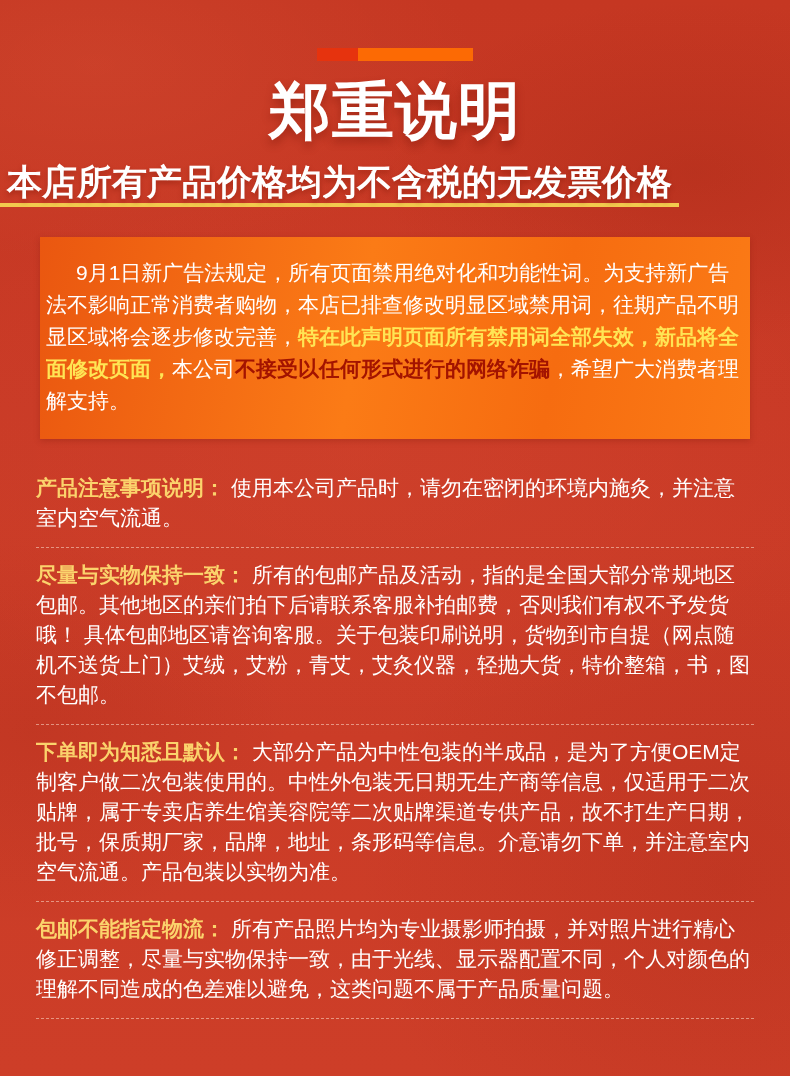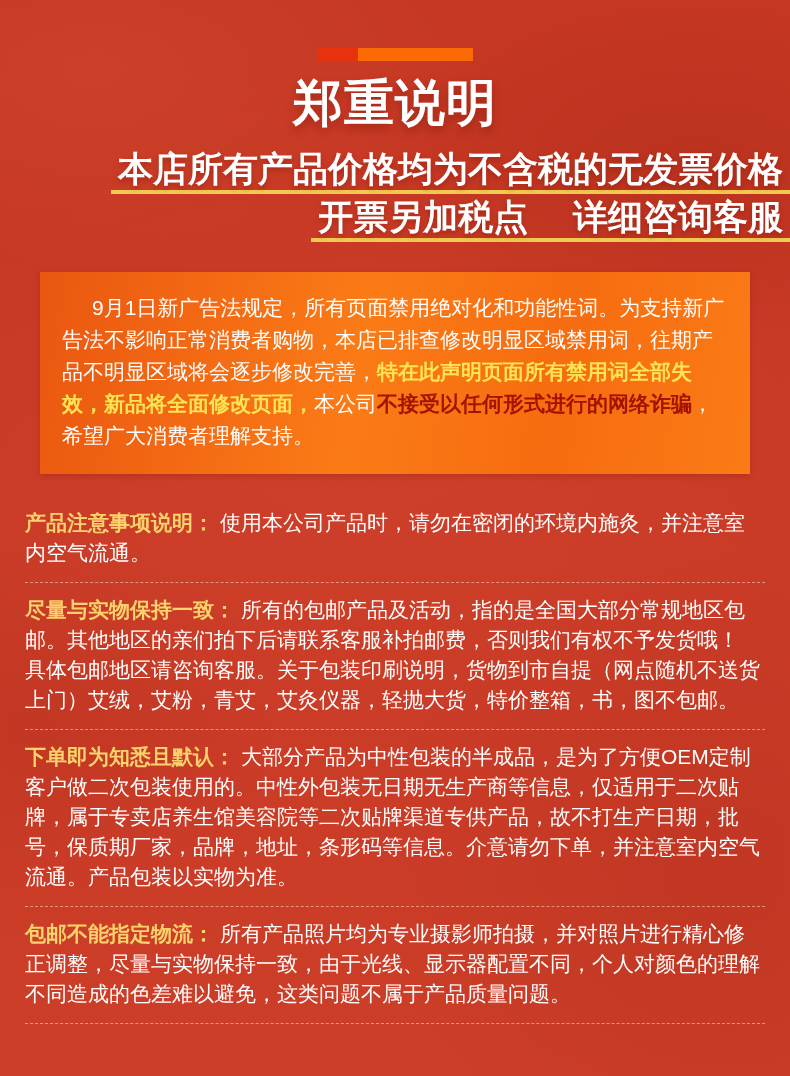--- a/index.html
+++ b/index.html
@@ -35,53 +35,53 @@
       radial-gradient(ellipse 560px 520px at 92% 82%, rgba(135,24,10,0.16), transparent 66%),
       radial-gradient(ellipse 430px 330px at 4% 68%, rgba(140,28,12,0.14), transparent 60%);
   }
   .content{position:relative;z-index:1;}
   .accent-bar{display:flex;width:156px;height:13px;margin:48px auto 0;}
   .accent-bar .seg-left{width:41px;height:13px;background:var(--accent-left);}
   .accent-bar .seg-right{width:115px;height:13px;background:var(--accent-right);}
   .title{
     margin:14px 0 7px;
     text-align:center;
-    font-size:50px;line-height:1.15;
+    font-size:62px;line-height:1.15;
     font-weight:900;color:var(--text);
     letter-spacing:1px;
     text-shadow:0 5px 8px rgba(120,20,6,0.45);
   }
-  .subtitle{margin-top:18px;text-align:right;padding-left:20px;}
+  .subtitle{margin-top:18px;text-align:left;}
   .sub-line{line-height:1;}
   .sub-line + .sub-line{margin-top:5px;}
   .sub-line span{
     display:inline-block;
     font-size:35px;font-weight:800;color:var(--text);
     padding:0 7px 4px;
     border-bottom:4px solid var(--underline);
     text-shadow:0 3px 5px rgba(120,20,6,0.4);
     white-space:pre;
   }
   .notice-box{
     margin:30px 40px 0;
     background:linear-gradient(100deg,var(--box-bg-1) 0%,var(--box-bg-2) 45%,#f66c10 72%,var(--box-bg-2) 100%);
-    padding:20px 22px 22px;
+    padding:20px 6px 22px;
     box-shadow:0 2px 6px rgba(110,20,5,0.25);
   }
   .notice-text{
     margin:0;
     font-size:21px;line-height:32px;
     text-indent:30px;
     color:var(--text);
     font-weight:500;
   }
   .seg-normal{color:var(--text);}
   .seg-yellow{color:var(--box-yellow);font-weight:800;}
   .seg-darkred{color:var(--box-darkred);font-weight:800;}
-  .sections{margin:34px 25px 0;}
+  .sections{margin:34px 36px 0;}
   .section{
     padding:12px 0 14px;
     border-bottom:1px dashed rgba(255,238,220,0.5);
   }
   .section:first-child{padding-top:0;}
   .section p{
     margin:0;font-size:21px;line-height:30px;color:var(--text);font-weight:500;
   }
   .sec-heading{color:var(--gold);font-weight:800;margin-right:6px;}
 </style>
@@ -96,23 +96,20 @@
       <span class="seg-left"></span>
       <span class="seg-right"></span>
     </div>
 
     <h1 class="title">郑重说明</h1>
 
     <div class="subtitle">
       <div class="sub-line">
         <span>本店所有产品价格均为不含税的无发票价格</span>
       </div>
-      <div class="sub-line">
-        <span>开票另加税点　 详细咨询客服</span>
-      </div>
     </div>
 
     <div class="notice-box">
       <p class="notice-text"><span class="seg-normal">9月1日新广告法规定，所有页面禁用绝对化和功能性词。为支持新广告法不影响正常消费者购物，本店已排查修改明显区域禁用词，往期产品不明显区域将会逐步修改完善，</span><span class="seg-yellow">特在此声明页面所有禁用词全部失效，新品将全面修改页面，</span><span class="seg-normal">本公司</span><span class="seg-darkred">不接受以任何形式进行的网络诈骗</span><span class="seg-normal">，希望广大消费者理解支持。</span></p>
     </div>
 
     <div class="sections">
         <div class="section">
           <p><span class="sec-heading">产品注意事项说明：</span><span class="sec-body">使用本公司产品时，请勿在密闭的环境内施灸，并注意室内空气流通。</span></p>
         </div>

